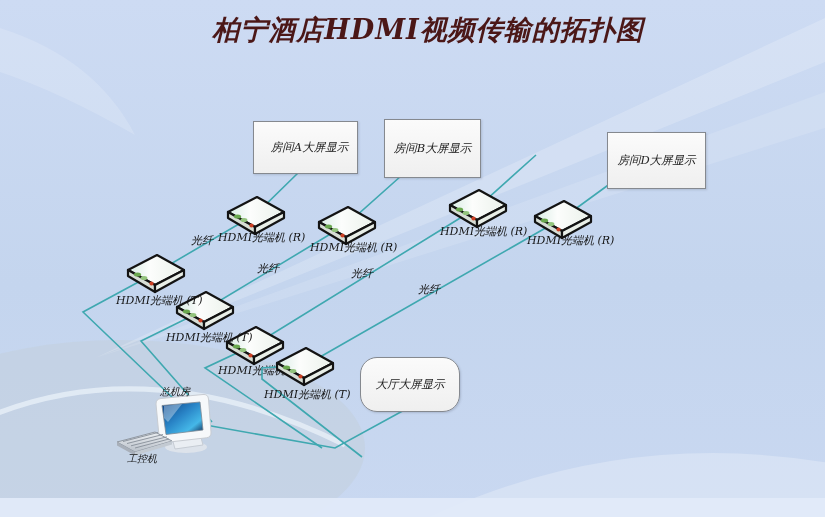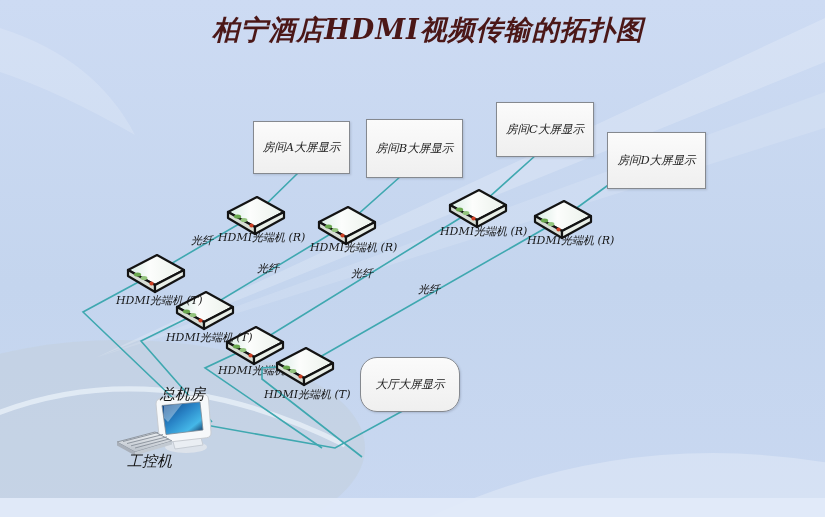--- a/index.html
+++ b/index.html
@@ -25,21 +25,21 @@
   }
   .dispbox span{
     font-family:"DejaVu Serif",serif;font-size:11.5px;color:#222;
     white-space:nowrap;
   }
   .lbl{
     position:absolute;z-index:6;font-family:"DejaVu Serif",serif;
     font-size:11px;color:#141414;white-space:nowrap;
   }
   .lbl.under{z-index:2;}
-  .ctl{font-size:15px;}
+  .ctl{font-size:10px;}
 </style>
 </head>
 <body>
 
 <div class="stage">
 
   <svg class="layer bg" width="825" height="517" viewBox="0 0 825 517">
     <ellipse cx="120" cy="448" rx="245" ry="108" fill="#c2cfdd" opacity="0.55"></ellipse>
     <path d="M-50,435 Q130,338 345,445" fill="none" stroke="#edf3fb" stroke-width="5" opacity="0.7"></path>
     <polygon points="95,358 825,18 825,62" fill="#ffffff" opacity="0.20"></polygon>
@@ -108,28 +108,25 @@
     <g transform="translate(114,429)">
       <path d="M3,13 L41,3 L58,12 L21,23 Z" fill="url(#kbGrad)" stroke="#8f97a1" stroke-width="1"></path>
       <path d="M3,13 L21,23 L21,26.5 L3,16.5 Z" fill="#a8afb9"></path>
       <path d="M21,23 L58,12 L58,15.5 L21,26.5 Z" fill="#c3cad2"></path>
       <path d="M9,12.5 L44,3.5 M13,14.5 L49,5.5 M17,16.8 L53,7.8 M21,19 L55,10" stroke="#878f99" stroke-width="0.9" fill="none"></path>
     </g>
   </svg>
 
   <div class="title">柏宁酒店HDMI视频传输的拓扑图</div>
 
-  <div class="dispbox" style="left:253px;top:121px;width:95px;height:51px;">
+  <div class="dispbox" style="left:253px;top:121px;width:95px;height:51px;padding-left:8px;">
     <span>房间A大屏显示</span>
   </div>
-  <div class="dispbox" style="left:366px;top:119px;width:95px;height:57px;">
+  <div class="dispbox" style="left:384px;top:119px;width:95px;height:57px;">
     <span>房间B大屏显示</span>
-  </div>
-  <div class="dispbox" style="left:496px;top:102px;width:96px;height:53px;">
-    <span>房间C大屏显示</span>
   </div>
   <div class="dispbox" style="left:607px;top:132px;width:97px;height:55px;">
     <span>房间D大屏显示</span>
   </div>
   <div class="dispbox" style="left:360px;top:357px;width:98px;height:53px;border-radius:17px;">
     <span>大厅大屏显示</span>
   </div>
 
   <div class="lbl" style="left:218px;top:230px;">HDMI光端机 (R)</div>
   <div class="lbl" style="left:310px;top:240px;">HDMI光端机 (R)</div>

